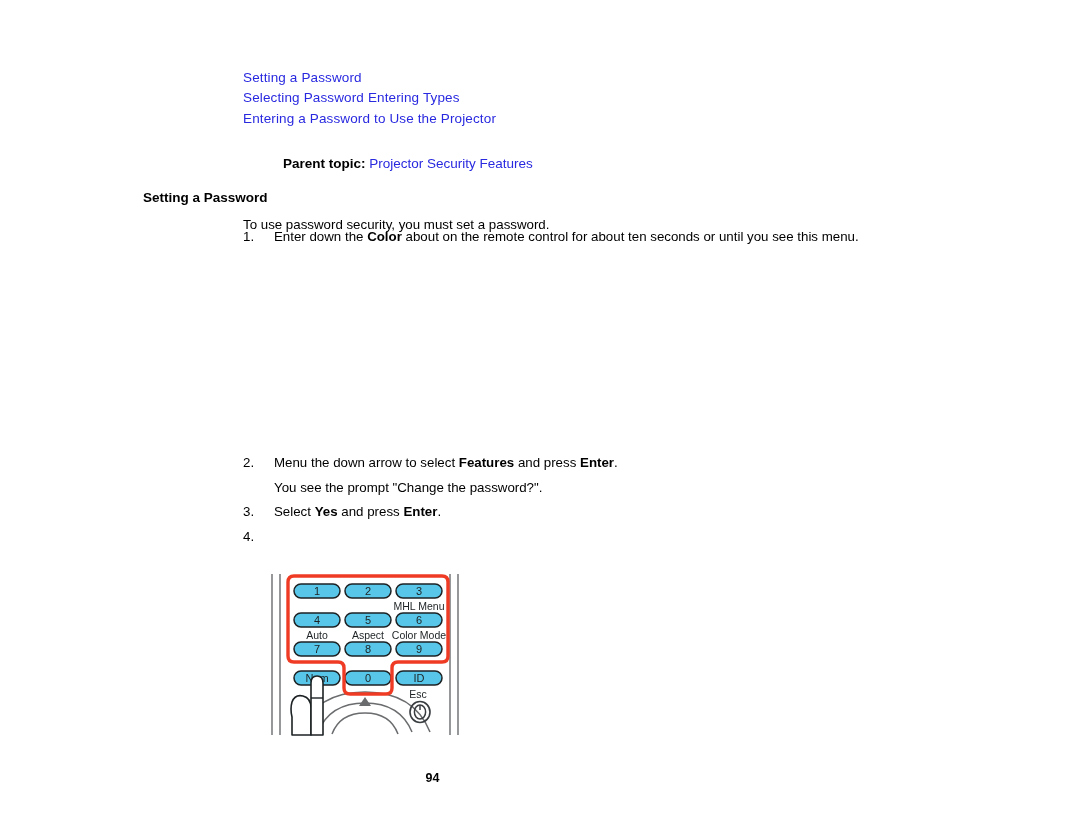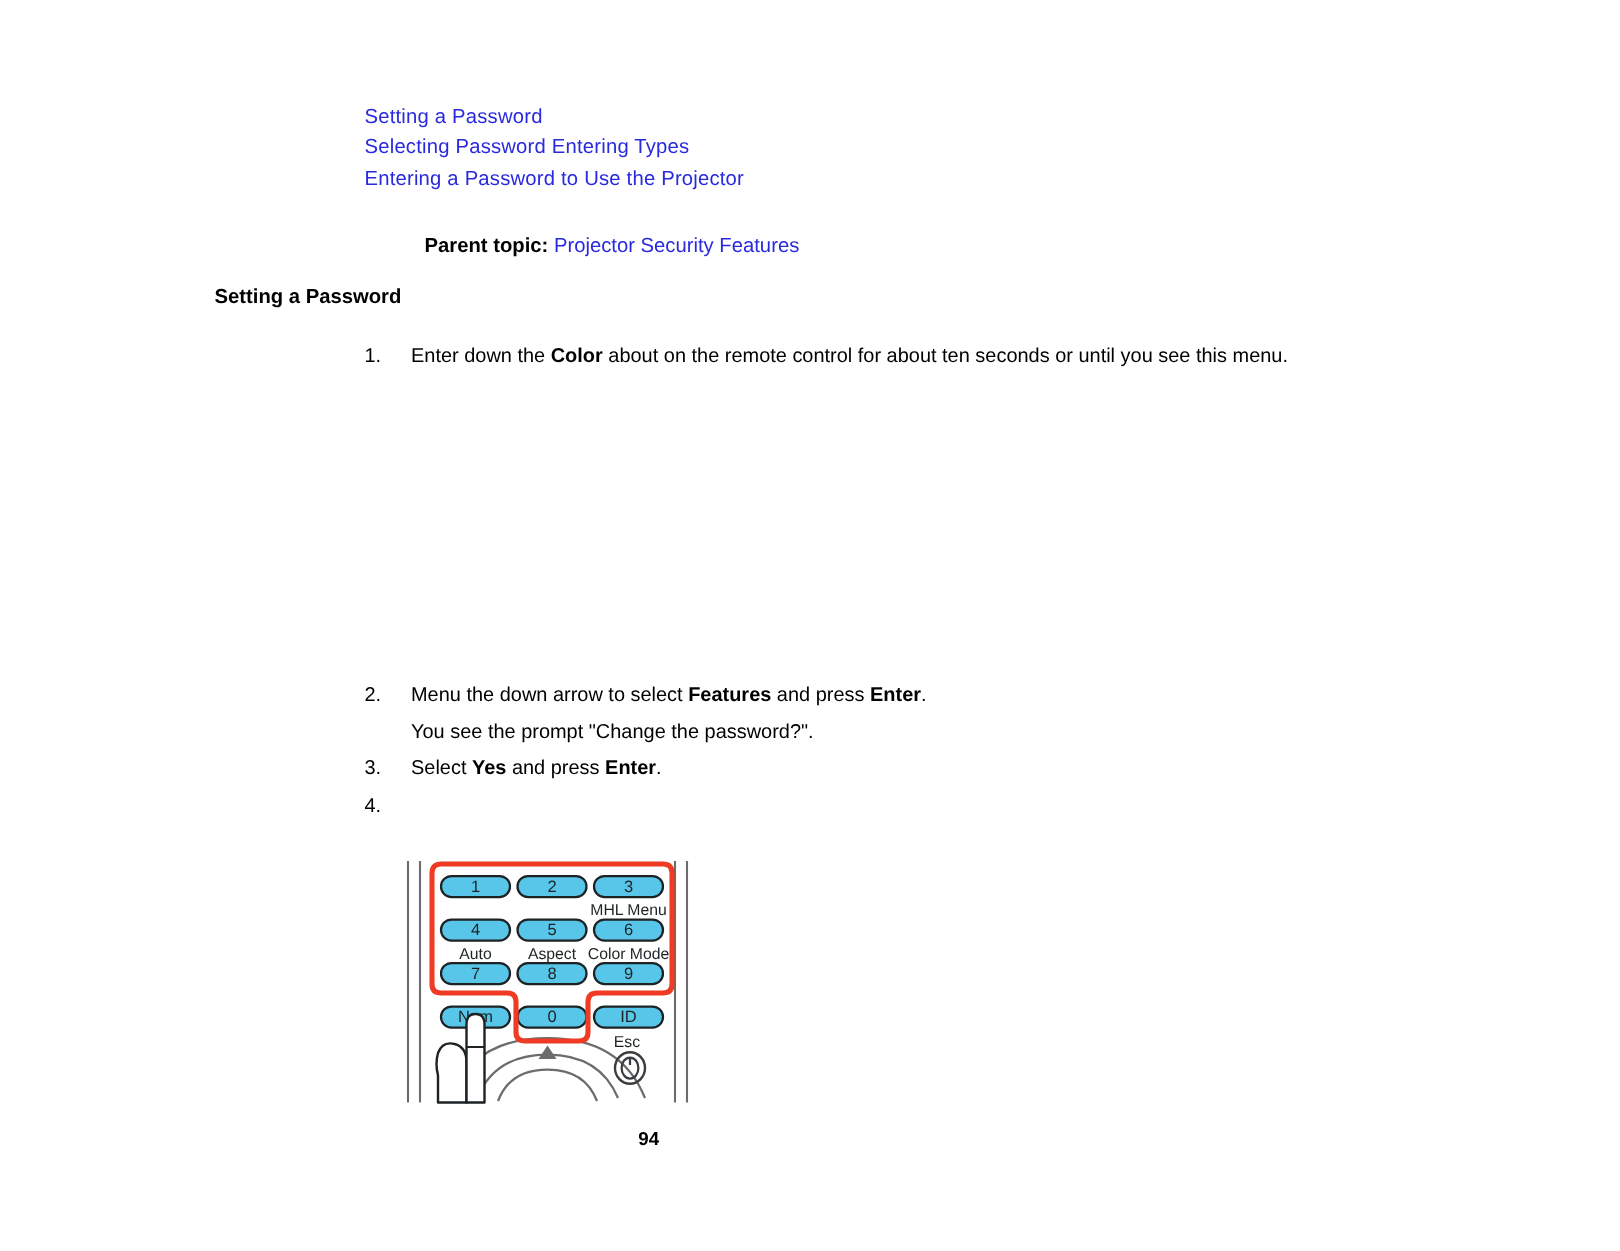--- a/index.html
+++ b/index.html
@@ -122,21 +122,21 @@
     left: 270px;
     top: 572px;
     width: 190px;
     height: 165px;
   }
 
   
   .page-number {
     position: absolute;
     left: 0;
-    top: 752px;
+    top: 771px;
     width: 865px;
     text-align: center;
     font-size: 12.5px;
     font-weight: bold;
     color: #000;
   }
 </style>
 </head>
 <body>
 
@@ -148,20 +148,21 @@
     <a class="toc-link" href="#">Entering a Password to Use the Projector</a>
   </nav>
 
   <div class="parent-topic">
     <span class="pt-label">Parent topic:</span>
     <a class="pt-link" href="#">Projector Security Features</a>
   </div>
 
   <h2 class="section-heading">Setting a Password</h2>
 
+  <p class="intro">To use password security, you must set a password.</p>
 
   <div class="steps">
     <div class="step">
       <span class="num">1.</span>
       <span class="body"><span>Enter down the </span><b>Color</b><span> about on the remote control for about ten seconds or until you see this menu.</span></span>
     </div>
   </div>
 
   <div class="steps-lower">
     <div class="step">

